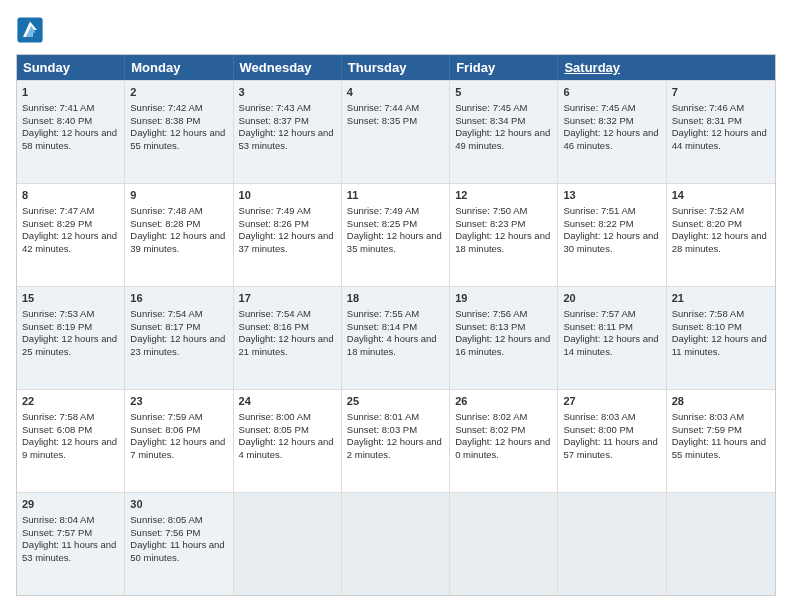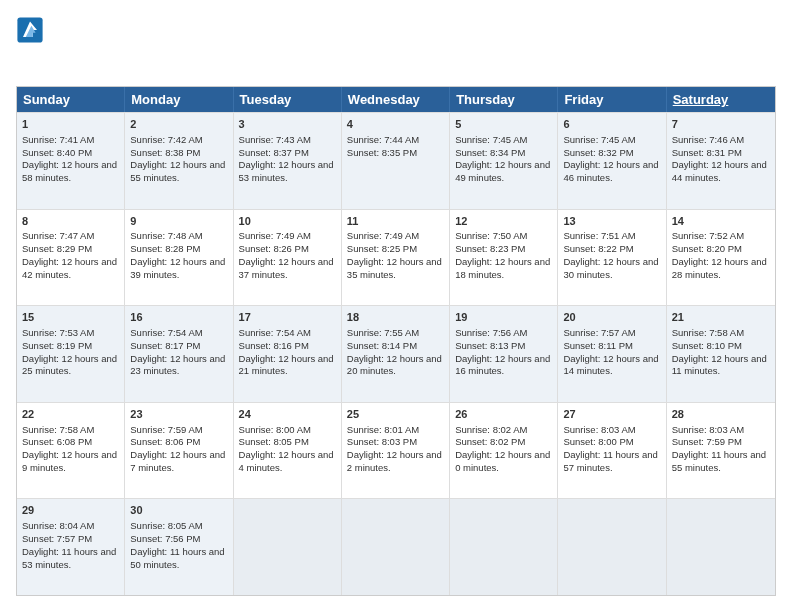--- a/index.html
+++ b/index.html
@@ -9,21 +9,20 @@
       width: 792px;
       height: 612px;
       overflow: hidden;
     }
     .page {
       width: 792px;
       height: 612px;
       padding: 16px;
       display: flex;
       flex-direction: column;
-      gap: 32px;
     }
     .header {
       display: flex;
       justify-content: space-between;
       align-items: flex-start;
       margin-bottom: 10px;
     }
     .logo {
       display: flex;
       align-items: center;
@@ -124,21 +123,20 @@
     <div class="title-block">
       <div class="month-title"></div>
       <div class="location-title"></div>
     </div>
   </div>
 
   <div class="calendar">
     <div class="calendar-header-row">
     <div class="cal-header-cell">Sunday</div>
         <div class="cal-header-cell">Monday</div>
-        <div class="cal-header-cell">Tuesday</div>
         <div class="cal-header-cell">Wednesday</div>
         <div class="cal-header-cell">Thursday</div>
         <div class="cal-header-cell">Friday</div>
         <div class="cal-header-cell">Saturday</div>
       </div>
     <div class="calendar-body">
     <div class="calendar-row">
           <div class="cal-cell"><span class="day-num">1</span><span>Sunrise: 7:41 AM</span><br><span>Sunset: 8:40 PM</span><br><span>Daylight: 12 hours and 58 minutes.</span></div>
           <div class="cal-cell"><span class="day-num">2</span><span>Sunrise: 7:42 AM</span><br><span>Sunset: 8:38 PM</span><br><span>Daylight: 12 hours and 55 minutes.</span></div>
           <div class="cal-cell"><span class="day-num">3</span><span>Sunrise: 7:43 AM</span><br><span>Sunset: 8:37 PM</span><br><span>Daylight: 12 hours and 53 minutes.</span></div>
@@ -153,21 +151,21 @@
           <div class="cal-cell"><span class="day-num">10</span><span>Sunrise: 7:49 AM</span><br><span>Sunset: 8:26 PM</span><br><span>Daylight: 12 hours and 37 minutes.</span></div>
           <div class="cal-cell"><span class="day-num">11</span><span>Sunrise: 7:49 AM</span><br><span>Sunset: 8:25 PM</span><br><span>Daylight: 12 hours and 35 minutes.</span></div>
           <div class="cal-cell"><span class="day-num">12</span><span>Sunrise: 7:50 AM</span><br><span>Sunset: 8:23 PM</span><br><span>Daylight: 12 hours and 18 minutes.</span></div>
           <div class="cal-cell"><span class="day-num">13</span><span>Sunrise: 7:51 AM</span><br><span>Sunset: 8:22 PM</span><br><span>Daylight: 12 hours and 30 minutes.</span></div>
           <div class="cal-cell"><span class="day-num">14</span><span>Sunrise: 7:52 AM</span><br><span>Sunset: 8:20 PM</span><br><span>Daylight: 12 hours and 28 minutes.</span></div>
         </div>
         <div class="calendar-row">
           <div class="cal-cell"><span class="day-num">15</span><span>Sunrise: 7:53 AM</span><br><span>Sunset: 8:19 PM</span><br><span>Daylight: 12 hours and 25 minutes.</span></div>
           <div class="cal-cell"><span class="day-num">16</span><span>Sunrise: 7:54 AM</span><br><span>Sunset: 8:17 PM</span><br><span>Daylight: 12 hours and 23 minutes.</span></div>
           <div class="cal-cell"><span class="day-num">17</span><span>Sunrise: 7:54 AM</span><br><span>Sunset: 8:16 PM</span><br><span>Daylight: 12 hours and 21 minutes.</span></div>
-          <div class="cal-cell"><span class="day-num">18</span><span>Sunrise: 7:55 AM</span><br><span>Sunset: 8:14 PM</span><br><span>Daylight: 12 hours and 20 minutes.</span></div>
+          <div class="cal-cell"><span class="day-num">18</span><span>Sunrise: 7:55 AM</span><br><span>Sunset: 8:14 PM</span><br><span>Daylight: 4 hours and 18 minutes.</span></div>
           <div class="cal-cell"><span class="day-num">19</span><span>Sunrise: 7:56 AM</span><br><span>Sunset: 8:13 PM</span><br><span>Daylight: 12 hours and 16 minutes.</span></div>
           <div class="cal-cell"><span class="day-num">20</span><span>Sunrise: 7:57 AM</span><br><span>Sunset: 8:11 PM</span><br><span>Daylight: 12 hours and 14 minutes.</span></div>
           <div class="cal-cell"><span class="day-num">21</span><span>Sunrise: 7:58 AM</span><br><span>Sunset: 8:10 PM</span><br><span>Daylight: 12 hours and 11 minutes.</span></div>
         </div>
         <div class="calendar-row">
           <div class="cal-cell"><span class="day-num">22</span><span>Sunrise: 7:58 AM</span><br><span>Sunset: 6:08 PM</span><br><span>Daylight: 12 hours and 9 minutes.</span></div>
           <div class="cal-cell"><span class="day-num">23</span><span>Sunrise: 7:59 AM</span><br><span>Sunset: 8:06 PM</span><br><span>Daylight: 12 hours and 7 minutes.</span></div>
           <div class="cal-cell"><span class="day-num">24</span><span>Sunrise: 8:00 AM</span><br><span>Sunset: 8:05 PM</span><br><span>Daylight: 12 hours and 4 minutes.</span></div>
           <div class="cal-cell"><span class="day-num">25</span><span>Sunrise: 8:01 AM</span><br><span>Sunset: 8:03 PM</span><br><span>Daylight: 12 hours and 2 minutes.</span></div>
           <div class="cal-cell"><span class="day-num">26</span><span>Sunrise: 8:02 AM</span><br><span>Sunset: 8:02 PM</span><br><span>Daylight: 12 hours and 0 minutes.</span></div>

